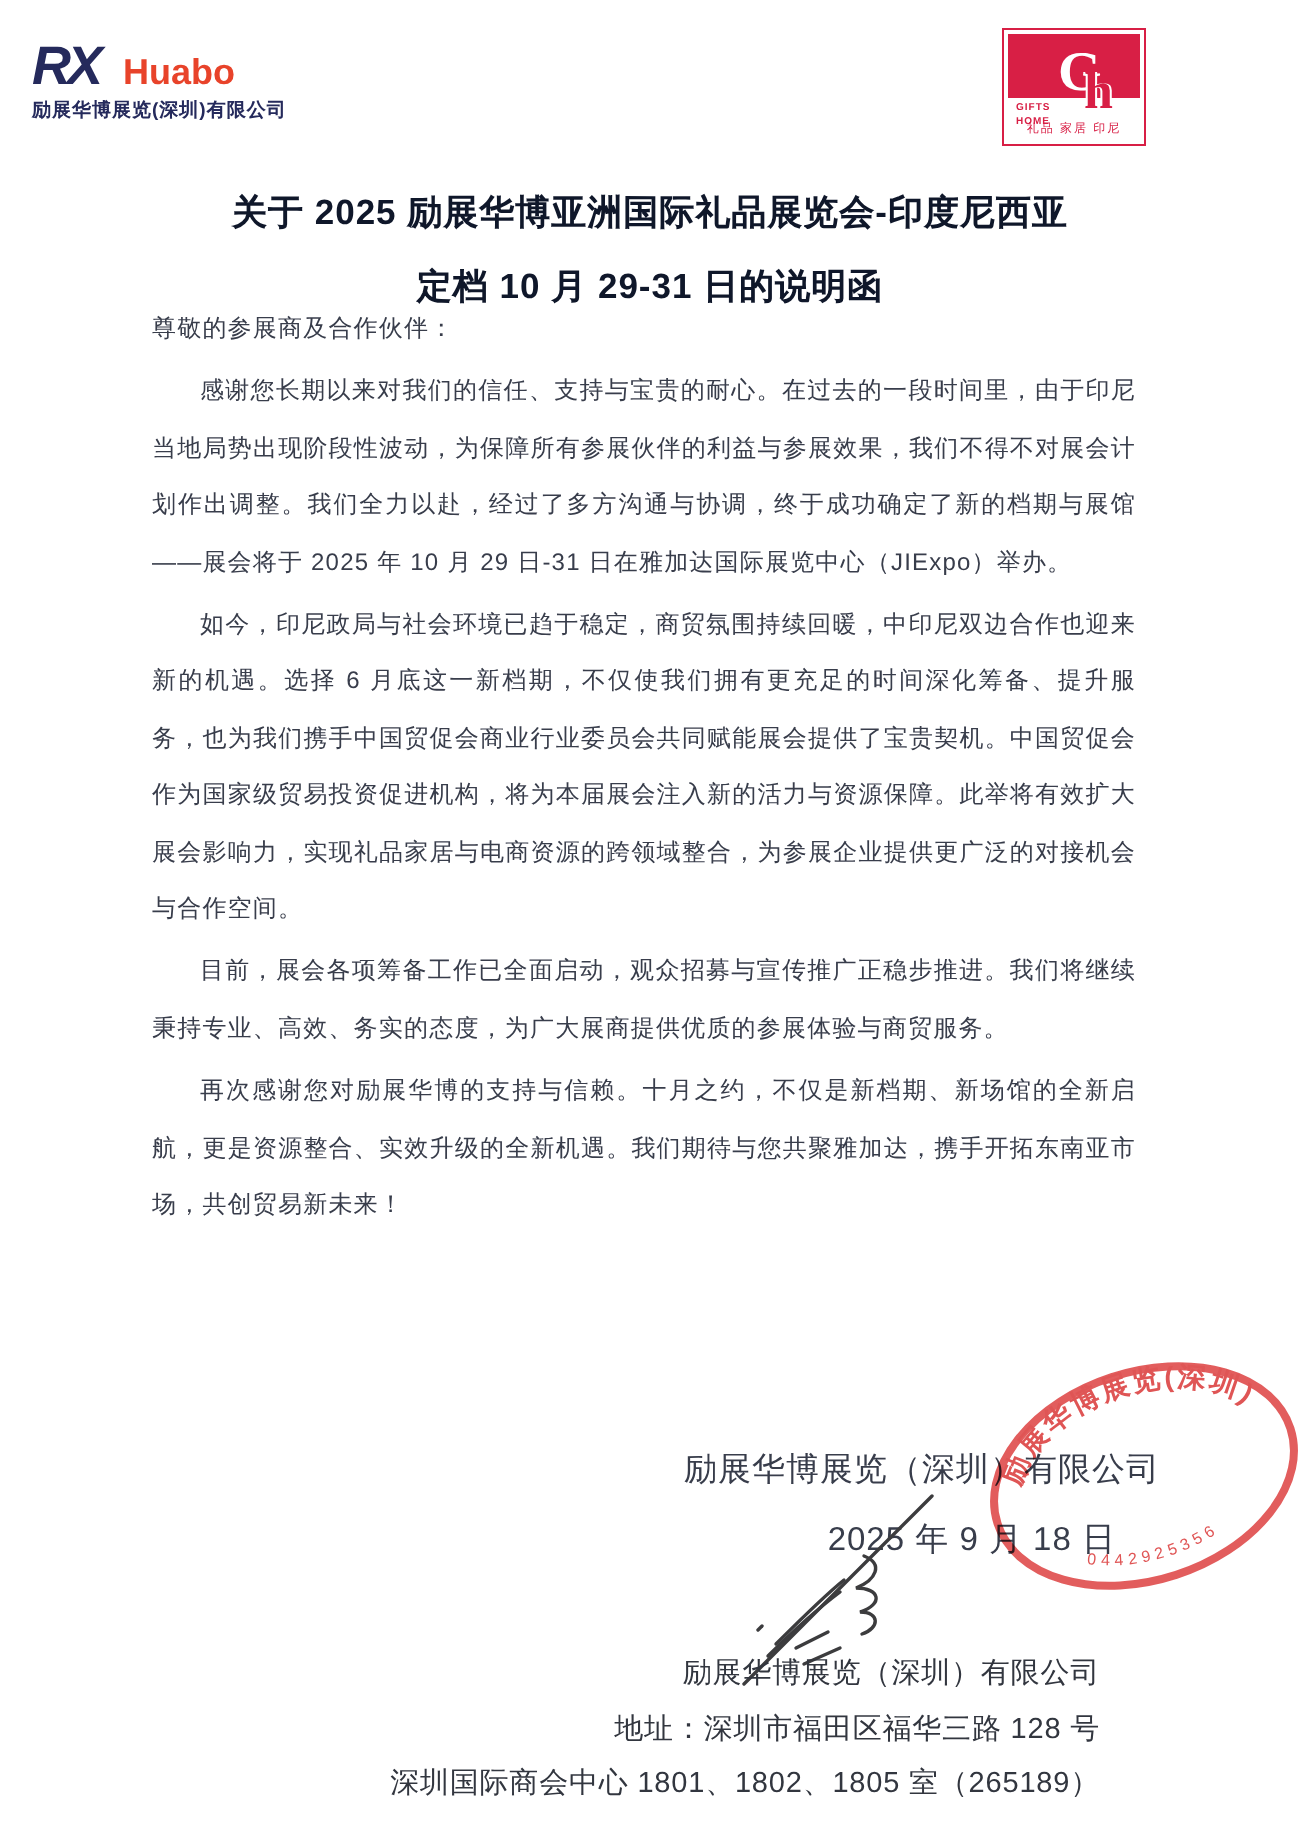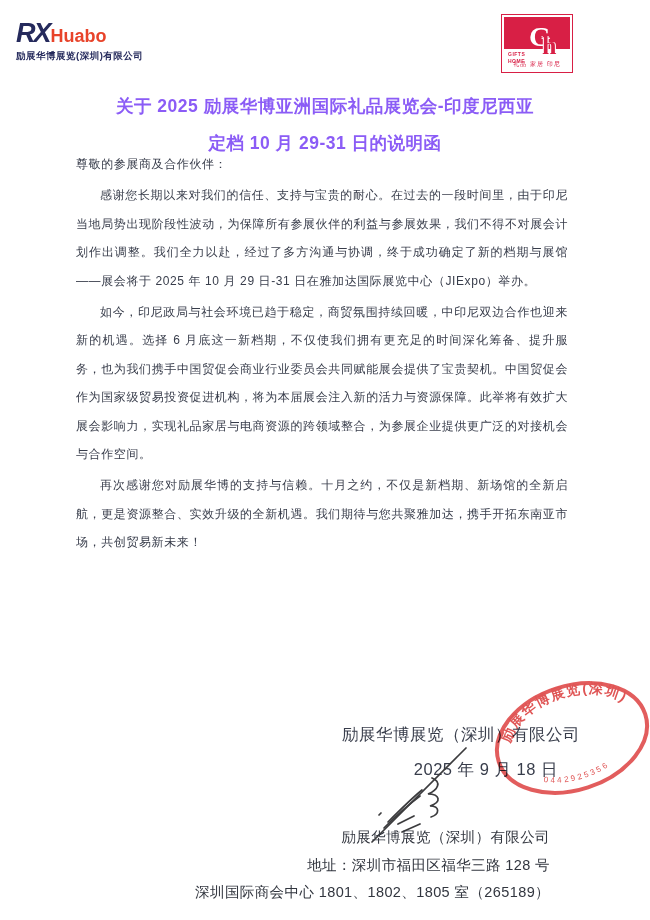--- a/index.html
+++ b/index.html
@@ -4,37 +4,37 @@
 <style>
   html,body{margin:0;padding:0;background:#e9e9e9;}
   .page{
     position:relative;width:650px;height:920px;margin:0 auto;
     background:#ffffff;overflow:hidden;
     font-family:"Liberation Sans","DejaVu Sans",sans-serif;
     color:#3a3f4d;
   }
   
   .logo-left{position:absolute;left:16px;top:20px;line-height:1;}
-  .logo-row{display:flex;align-items:baseline;gap:1px;}
+  .logo-row{display:flex;align-items:baseline;gap:12px;}
   .rx-mark{font-weight:900;font-size:27px;color:#252a5c;letter-spacing:-2px;font-style:italic;}
   .huabo-mark{font-weight:800;font-size:18px;color:#e8432a;letter-spacing:0;}
   .logo-sub{margin-top:4px;font-size:9.5px;color:#252a5c;font-weight:bold;letter-spacing:0.5px;}
   .logo-right{
     position:absolute;left:501px;top:14px;width:72px;height:59px;
     border:1.5px solid #d81f45;background:#fff;box-sizing:border-box;
   }
   .gh-red{position:absolute;left:2px;top:2px;right:2px;height:32px;background:#d81f45;}
   .gh-g{position:absolute;left:27px;top:6px;font-size:28px;font-weight:bold;color:#ffffff;font-family:"Liberation Serif",serif;}
   .gh-h{position:absolute;left:40px;top:16px;font-size:26px;font-weight:bold;color:#d81f45;
         text-shadow:-1px 0 #fff,1px 0 #fff;font-family:"Liberation Serif",serif;}
   .gh-words{position:absolute;left:6px;top:36px;font-size:5px;color:#d81f45;font-weight:bold;line-height:1.3;letter-spacing:0.5px;}
   .gh-caption{position:absolute;left:0;right:0;bottom:3px;text-align:center;font-size:6px;color:#d81f45;letter-spacing:1px;}
   
   .title{position:absolute;left:0;right:0;top:88px;text-align:center;
-         font-weight:bold;font-size:17.5px;line-height:37px;color:#8b5cf6;letter-spacing:0.5px;}
+         font-weight:bold;font-size:17.5px;line-height:37px;color:#0f172a;letter-spacing:0.5px;}
   
   .body-text{
     position:absolute;left:76px;top:150px;width:492px;
     font-size:12px;line-height:28.4px;text-align:justify;
     letter-spacing:0.6px;color:#383d4b;
   }
   .body-text p{margin:0 0 3px 0;}
   .body-text p.para{text-indent:2em;}
   
   .signoff{position:absolute;left:0;right:0;top:724px;text-align:right;font-size:16.5px;color:#383d4b;}
@@ -74,20 +74,21 @@
 
   <div class="title">
     <div>关于 2025 励展华博亚洲国际礼品展览会-印度尼西亚</div>
     <div>定档 10 月 29-31 日的说明函</div>
   </div>
 
   <div class="body-text">
     <p class="salutation">尊敬的参展商及合作伙伴：</p>
     <p class="para">感谢您长期以来对我们的信任、支持与宝贵的耐心。在过去的一段时间里，由于印尼当地局势出现阶段性波动，为保障所有参展伙伴的利益与参展效果，我们不得不对展会计划作出调整。我们全力以赴，经过了多方沟通与协调，终于成功确定了新的档期与展馆——展会将于 2025 年 10 月 29 日-31 日在雅加达国际展览中心（JIExpo）举办。</p>
     <p class="para">如今，印尼政局与社会环境已趋于稳定，商贸氛围持续回暖，中印尼双边合作也迎来新的机遇。选择 6 月底这一新档期，不仅使我们拥有更充足的时间深化筹备、提升服务，也为我们携手中国贸促会商业行业委员会共同赋能展会提供了宝贵契机。中国贸促会作为国家级贸易投资促进机构，将为本届展会注入新的活力与资源保障。此举将有效扩大展会影响力，实现礼品家居与电商资源的跨领域整合，为参展企业提供更广泛的对接机会与合作空间。</p>
+    <p class="para">目前，展会各项筹备工作已全面启动，观众招募与宣传推广正稳步推进。我们将继续秉持专业、高效、务实的态度，为广大展商提供优质的参展体验与商贸服务。</p>
     <p class="para">再次感谢您对励展华博的支持与信赖。十月之约，不仅是新档期、新场馆的全新启航，更是资源整合、实效升级的全新机遇。我们期待与您共聚雅加达，携手开拓东南亚市场，共创贸易新未来！</p>
   </div>
 
   <div class="signoff">
     <div class="signoff-company">励展华博展览（深圳）有限公司</div>
     <div class="signoff-date">2025 年 9 月 18 日</div>
   </div>
 
   <svg class="stamp" viewBox="0 0 168 130" xmlns="http://www.w3.org/2000/svg">
     <g transform="rotate(-18 84 64)">

